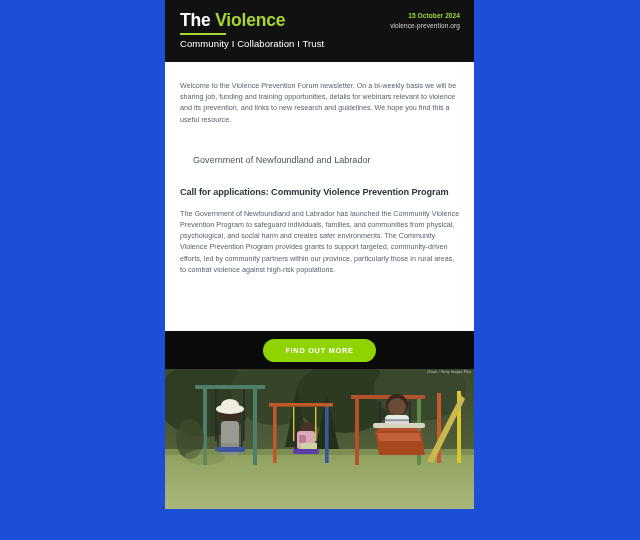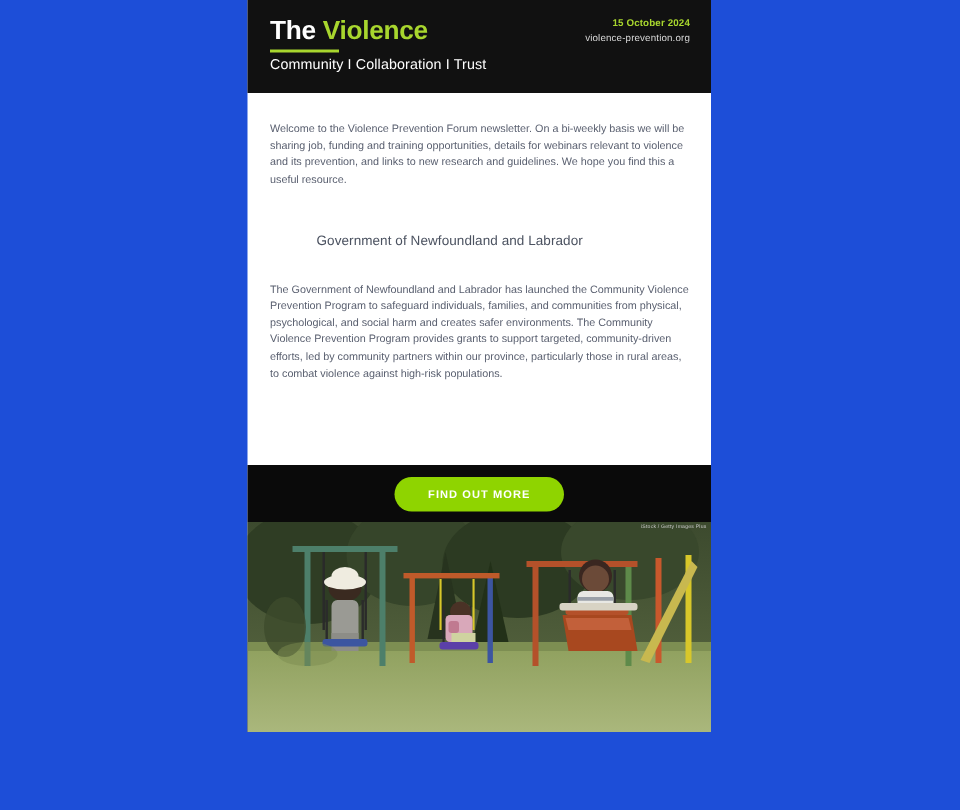--- a/index.html
+++ b/index.html
@@ -143,21 +143,20 @@
   }
   .nl-canada {
     font-size: 3.6px;
     letter-spacing: 1.6px;
     color: #6b7280;
     margin-top: 2px;
   }
   .gov-text {
     font-size: 9px;
     color: #4b5260;
-    margin-left: 18px;
     letter-spacing: 0.05px;
   }
 
   
   .call-pad {
     padding: 0 14px 14px 15px;
   }
   .call-title {
     font-size: 9.2px;
     font-weight: bold;
@@ -232,20 +231,21 @@
 
     <div class="body-pad">
       <p class="para">Welcome to the Violence Prevention Forum newsletter. On a bi-weekly basis we will be sharing job, funding and training opportunities, details for webinars relevant to violence and its prevention, and links to new research and guidelines. We hope you find this a useful resource.</p>
     </div>
 
     <div class="logo-row">
       <div class="gov-text">Government of Newfoundland and Labrador</div>
     </div>
 
     <div class="call-pad">
+      <h2 class="call-title">Call for applications: Community Violence Prevention Program</h2>
       <p class="para">The Government of Newfoundland and Labrador has launched the Community Violence Prevention Program to safeguard individuals, families, and communities from physical, psychological, and social harm and creates safer environments. The Community Violence Prevention Program provides grants to support targeted, community-driven efforts, led by community partners within our province, particularly those in rural areas, to combat violence against high-risk populations.</p>
     </div>
 
     <div class="cta-band">
       <button class="cta-btn">FIND OUT MORE</button>
     </div>
 
     <div class="photo">
       <svg viewBox="0 0 309 140" preserveAspectRatio="none">
         <defs>

